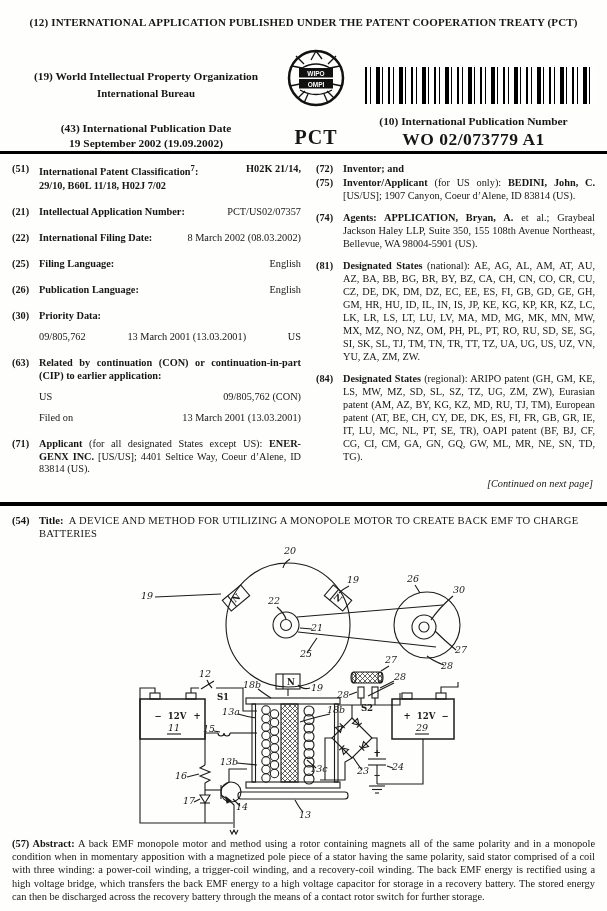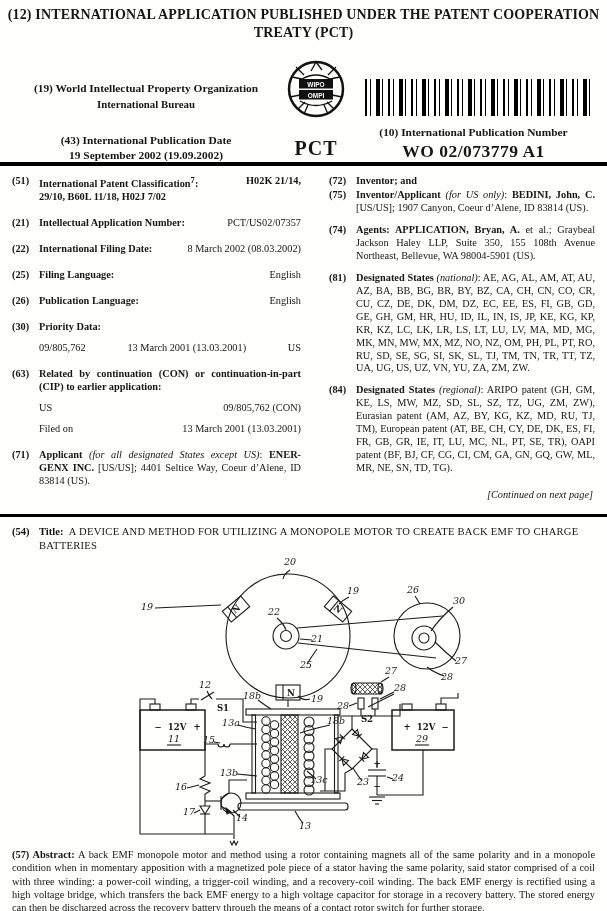--- a/index.html
+++ b/index.html
@@ -1,38 +1,38 @@
 <!DOCTYPE html>
 <html><head>
 <meta charset="utf-8">
 <style>
   html,body{margin:0;padding:0;}
   body{
     width:607px;height:911px;overflow:hidden;background:#fefefd;color:#161616;
     font-family:"Liberation Serif","DejaVu Serif",serif;font-size:10.3px;line-height:1.26;
   }
   .b{font-weight:bold}
-  .i{font-style:italic}
-  .topline{text-align:center;font-weight:bold;font-size:14px;padding-top:6px;letter-spacing:.15px}
+  .i{}
+  .topline{text-align:center;font-weight:bold;font-size:11px;padding-top:16px;letter-spacing:.15px}
   
   .hdr{display:flex;align-items:center;padding:16px 12px 0 12px}
   .org{width:268px;text-align:center;font-weight:bold;font-size:11.4px;padding-top:14px}
   .org .sub{font-size:10.8px;margin-top:3px}
   .logobox{width:72px;display:flex;justify-content:center}
   .bcbox{flex:1;display:flex;justify-content:flex-end;align-items:center;padding-top:16px}
   .bars{width:230px;height:37px;background:
     repeating-linear-gradient(90deg,#000 0 2px,#fff 2px 5px,#000 5px 6px,#fff 6px 11px,#000 11px 15px,#fff 15px 17px,#000 17px 18px,#fff 18px 23px);}
   .row2{display:flex;align-items:flex-end;padding:4px 12px 0 12px}
   .pubdate{width:268px;text-align:center;font-weight:bold;font-size:11.4px;line-height:1.3}
   .pct{width:72px;text-align:center;font-weight:bold;font-size:20px;padding-bottom:1px;letter-spacing:1px}
   .pubnum{flex:1;text-align:center;font-weight:bold;font-size:11.4px;line-height:1.25}
   .pubnum .big{font-size:17.5px;letter-spacing:.5px;margin-top:1px}
   .rule{height:3.5px;background:#000}
   
-  .cols{display:flex;padding:9px 12px 2px 12px;gap:28px;height:348px;box-sizing:border-box}
+  .cols{display:flex;padding:9px 12px 2px 12px;gap:15px;height:348px;box-sizing:border-box}
   .colL{width:289px}
   .colR{flex:1}
   .entry{display:flex;margin-bottom:9px}
   .colL .entry{margin-bottom:13px}
   .num{width:27px;font-weight:bold;flex-shrink:0}
   .ebody{flex:1;text-align:justify}
   .kv{display:flex;justify-content:space-between}
   .kv3{display:flex;justify-content:space-between;margin-top:8px}
   .continued{text-align:right;font-style:italic;margin-top:14px;padding-right:2px}
   

